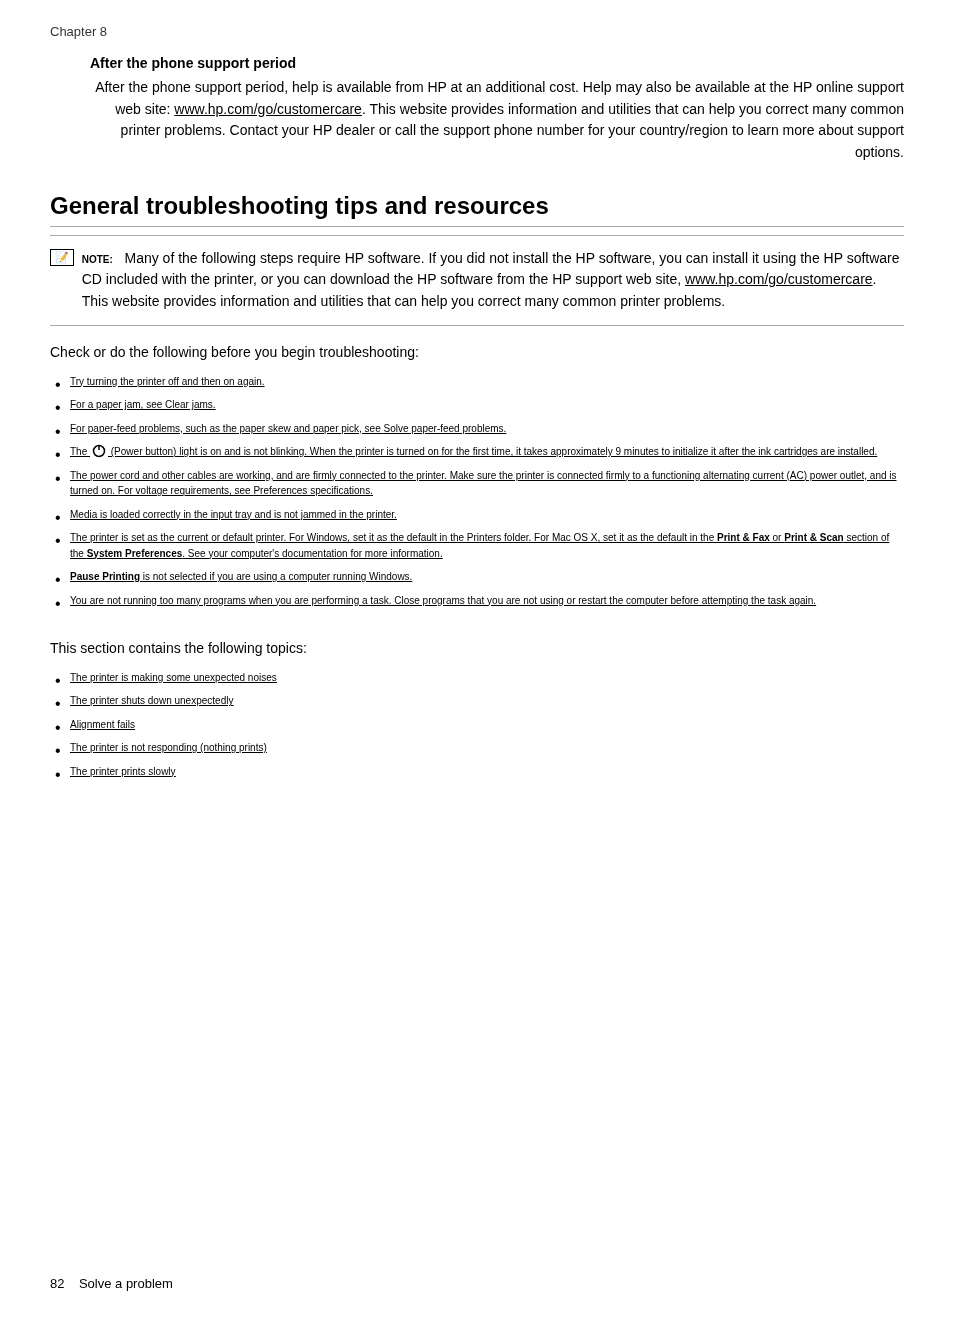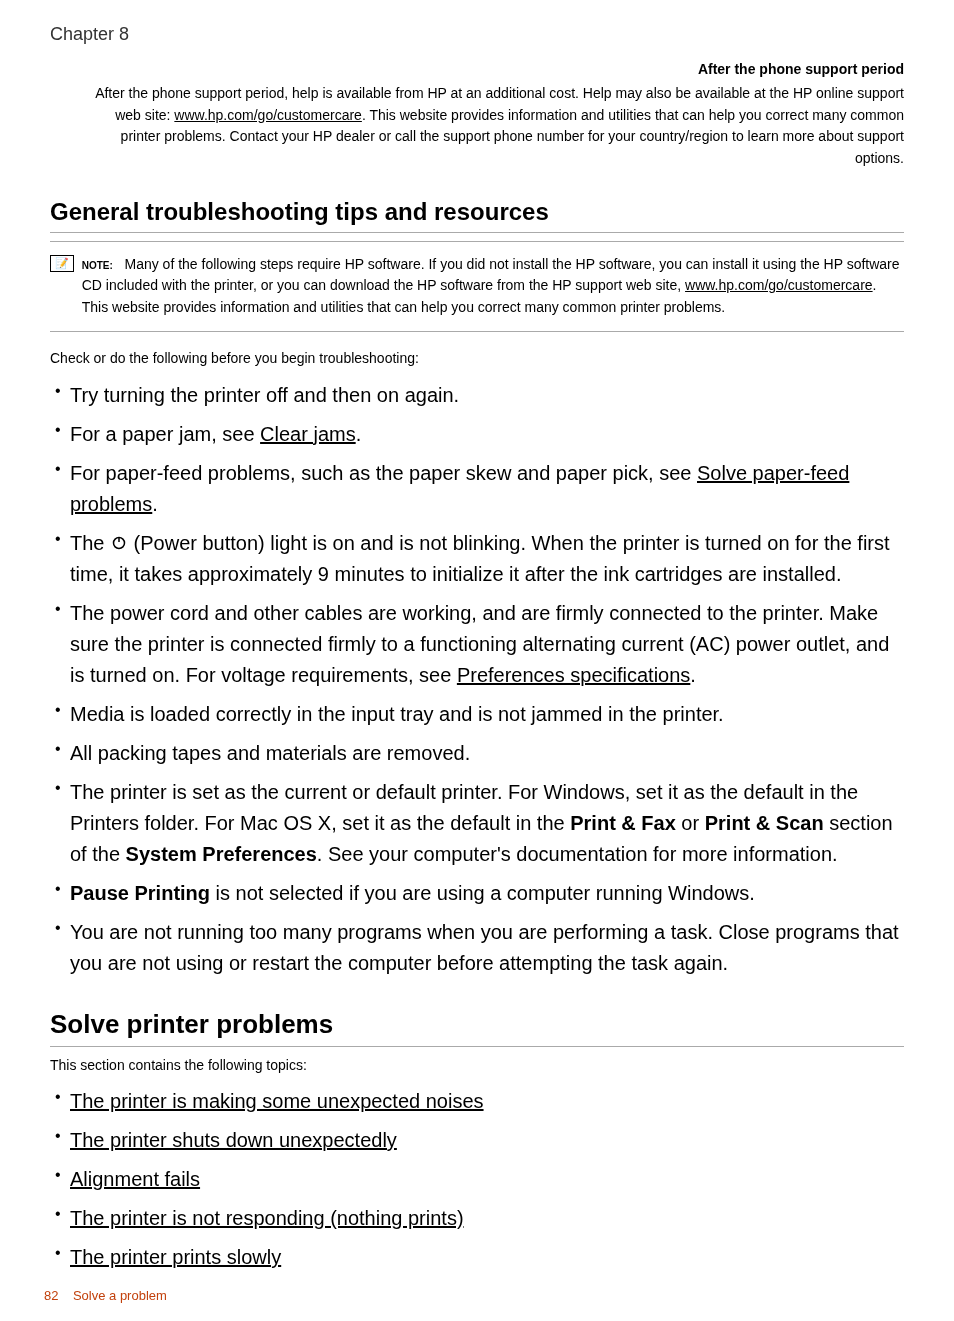--- a/index.html
+++ b/index.html
@@ -13,36 +13,35 @@
       font-family: Arial, Helvetica, sans-serif;
       font-size: 14px;
       color: #000000;
       width: 954px;
       min-height: 1321px;
       padding: 24px 50px 40px 50px;
       position: relative;
     }
 
     .chapter-label {
-      font-size: 18px;
+      font-size: 13px;
       color: #333333;
       margin-bottom: 16px;
     }
 
     .phone-support-section {
       margin-bottom: 28px;
       padding-left: 0;
     }
 
     .phone-support-heading {
       font-weight: bold;
       font-size: 14px;
       margin-bottom: 6px;
       padding-left: 40px;
-      text-align: right;
     }
 
     .phone-support-text {
       font-size: 14px;
       line-height: 1.55;
       padding-left: 40px;
       text-align: right;
     }
 
     a {
@@ -99,25 +98,26 @@
 
     .bullet-list {
       list-style: none;
       padding-left: 0;
       margin-bottom: 20px;
     }
 
     .bullet-list li {
       display: flex;
       align-items: center;
-      font-size: 20px;
+      font-size: 10px;
       line-height: 1.55;
       margin-bottom: 8px;
       padding-left: 20px;
       position: relative;
+      text-decoration: underline;
     }
 
     .bullet-list li::before {
       content: "•";
       position: absolute;
       left: 5px;
       top: 0;
       font-size: 16px;
       line-height: 1.4;
     }
@@ -140,23 +140,23 @@
       margin-top: 30px;
     }
 
     .solve-section .section-heading {
       font-size: 26px;
     }
 
     .page-footer {
       position: absolute;
       bottom: 30px;
-      left: 44px;
+      left: 50px;
       font-size: 13px;
-      color: #c2410c;
+      color: #000000;
     }
   </style>
 </head>
 <body>
 
 <div class="chapter-label">Chapter 8</div>
 
 <div class="phone-support-section">
   <div class="phone-support-heading">After the phone support period</div>
   <p class="phone-support-text">
@@ -193,36 +193,32 @@
             <line x1="7" y1="1.5" x2="7" y2="6" stroke="#000" stroke-width="1.5"></line>
           </svg> (Power button) light is on and is not blinking. When the printer is turned on for the first time, it takes approximately 9 minutes to initialize it after the ink cartridges are installed.</div>
     </li>
     <li>
       <div class="li-content">The power cord and other cables are working, and are firmly connected to the printer. Make sure the printer is connected firmly to a functioning alternating current (AC) power outlet, and is turned on. For voltage requirements, see <a href="#">Preferences specifications</a>.</div>
     </li>
     <li>
       <div class="li-content">Media is loaded correctly in the input tray and is not jammed in the printer.</div>
     </li>
     <li>
-      <div class="li-content">All packing tapes and materials are removed.</div>
-    </li>
-    <li>
       <div class="li-content">The printer is set as the current or default printer. For Windows, set it as the default in the Printers folder. For Mac OS X, set it as the default in the <strong>Print &amp; Fax</strong> or <strong>Print &amp; Scan</strong> section of the <strong>System Preferences</strong>. See your computer's documentation for more information.</div>
     </li>
     <li>
       <div class="li-content"><strong>Pause Printing</strong> is not selected if you are using a computer running Windows.</div>
     </li>
     <li>
       <div class="li-content">You are not running too many programs when you are performing a task. Close programs that you are not using or restart the computer before attempting the task again.</div>
     </li>
   </ul>
 </div>
 
 <div class="solve-section">
-  <h2 class="section-heading">Solve printer problems</h2>
   <p class="intro-text">This section contains the following topics:</p>
   <ul class="bullet-list">
     <li>
       <div class="li-content"><a href="#">The printer is making some unexpected noises</a></div>
     </li>
     <li>
       <div class="li-content"><a href="#">The printer shuts down unexpectedly</a></div>
     </li>
     <li>
       <div class="li-content"><a href="#">Alignment fails</a></div>

